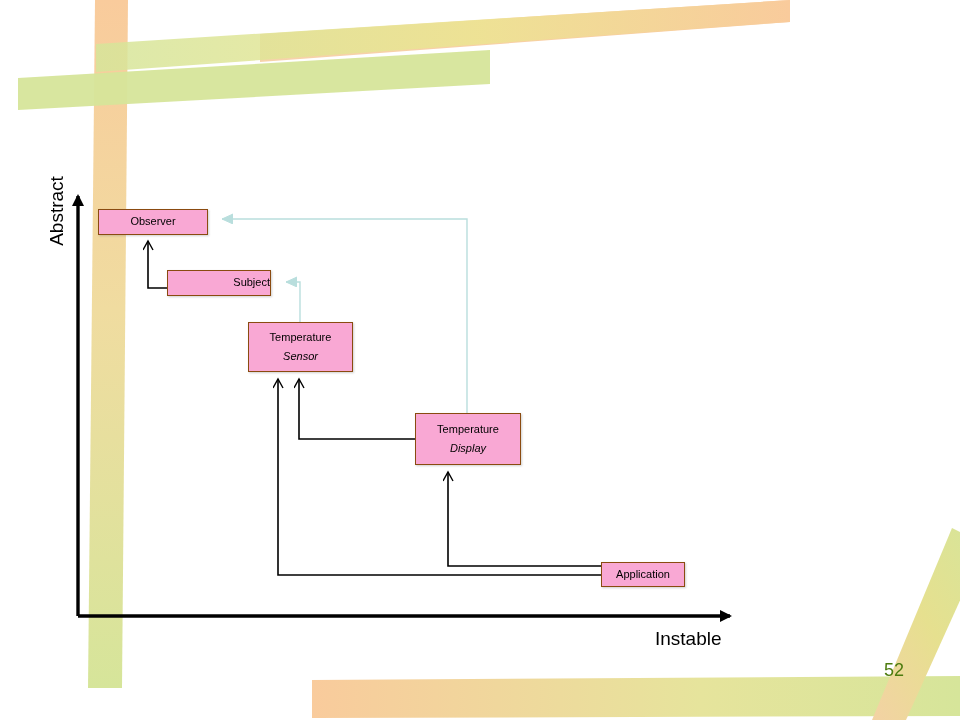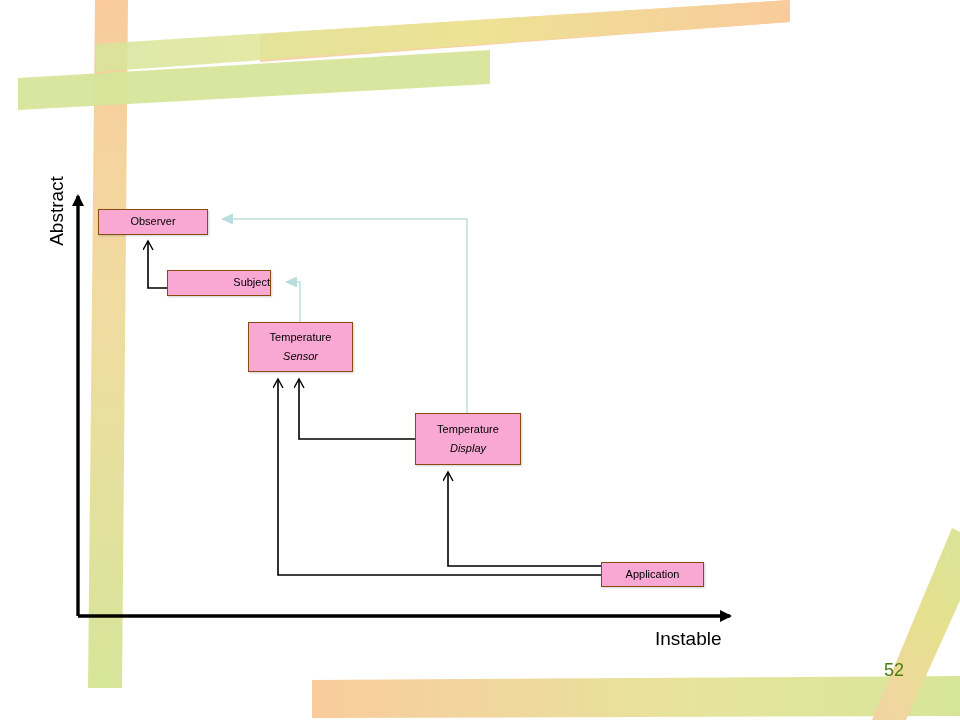--- a/index.html
+++ b/index.html
@@ -58,21 +58,21 @@
     text-align: center;
     box-shadow: 1px 1px 2px rgba(120,120,120,0.35);
   }
   .uml-box .ln { display: block; }
   .uml-box .ln + .ln { margin-top: 7px; font-style: italic; }
 
   #box-observer  { left: 98px;  top: 209px; width: 110px; height: 26px; }
   #box-subject   { left: 167px; top: 270px; width: 104px; height: 26px; align-items: flex-end; }
   #box-tsensor   { left: 248px; top: 322px; width: 105px; height: 50px; }
   #box-tdisplay  { left: 415px; top: 413px; width: 106px; height: 52px; }
-  #box-app       { left: 601px; top: 562px; width: 103px; height: 25px; }
+  #box-app       { left: 601px; top: 562px; width: 84px; height: 25px; }
 
   .axis-label {
     position: absolute;
     z-index: 4;
     color: #000000;
     font-family: "Liberation Sans", sans-serif;
     white-space: nowrap;
   }
   #label-abstract {
     left: -3px;

